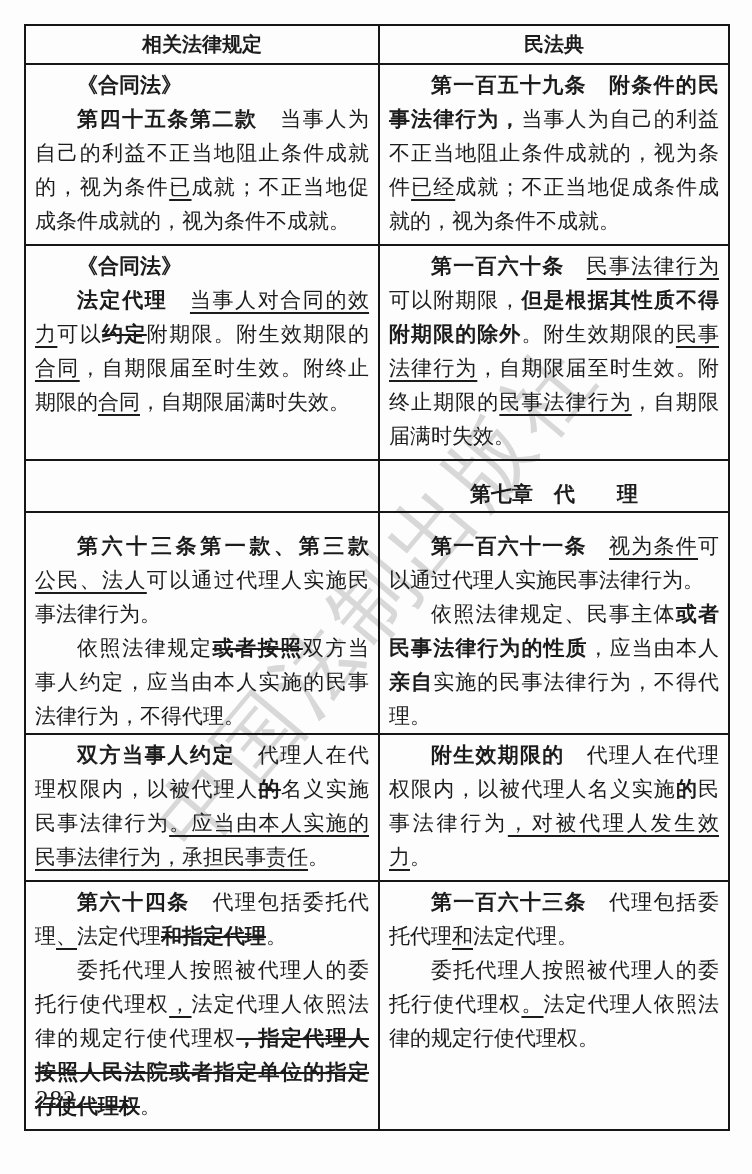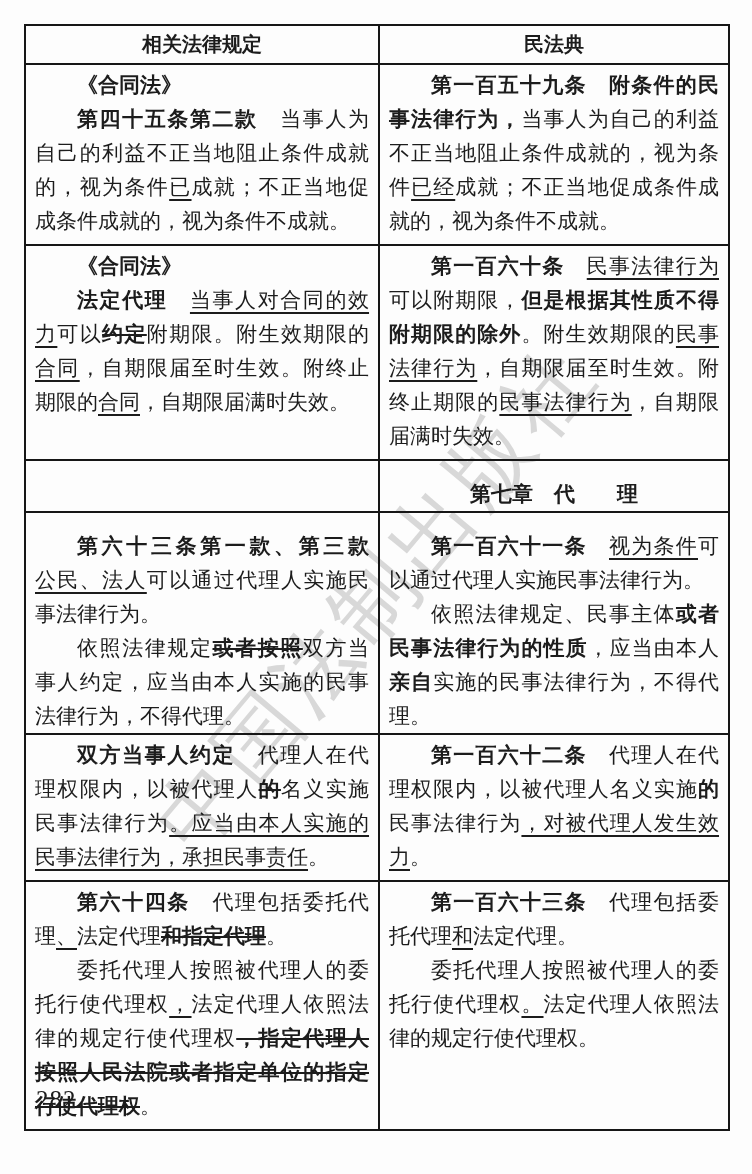--- a/index.html
+++ b/index.html
@@ -95,21 +95,21 @@
         <td>
           <div class="para"><span class="b ">第一百六十一条</span><span class="">　</span><span class="u ">视为条件</span><span class="">可以通过代理人实施民事法律行为。</span></div>
           <div class="para"><span class="">依照法律规定、民事主体</span><span class="b ">或者民事法律行为的性质</span><span class="">，应当由本人</span><span class="b ">亲自</span><span class="">实施的民事法律行为，不得代理。</span></div>
         </td>
       </tr>
       <tr>
         <td>
           <div class="para"><span class="b ">双方当事人约定</span><span class="">　代理人在代理权限内，以被代理人</span><span class="s ">的</span><span class="">名义实施民事法律行为</span><span class="u ">。应当由本人实施的民事法律行为，承担民事责任</span><span class="">。</span></div>
         </td>
         <td>
-          <div class="para"><span class="b ">第一百六十二条</span><span class="">　代理人在代理权限内，以被代理人名义实施</span><span class="b ">的</span><span class="">民事法律行为</span><span class="u ">，对被代理人发生效力</span><span class="">。</span></div>
+          <div class="para"><span class="b ">附生效期限的</span><span class="">　代理人在代理权限内，以被代理人名义实施</span><span class="b ">的</span><span class="">民事法律行为</span><span class="u ">，对被代理人发生效力</span><span class="">。</span></div>
         </td>
       </tr>
       <tr>
         <td>
           <div class="para"><span class="b ">第六十四条</span><span class="">　代理包括委托代理</span><span class="u ">、</span><span class="">法定代理</span><span class="s ">和指定代理</span><span class="">。</span></div>
           <div class="para"><span class="">委托代理人按照被代理人的委托行使代理权</span><span class="u ">，</span><span class="">法定代理人依照法律的规定行使代理权</span><span class="s ">，指定代理人按照人民法院或者指定单位的指定行使代理权</span><span class="">。</span></div>
         </td>
         <td>
           <div class="para"><span class="b ">第一百六十三条</span><span class="">　代理包括委托代理</span><span class="u ">和</span><span class="">法定代理。</span></div>
           <div class="para"><span class="">委托代理人按照被代理人的委托行使代理权</span><span class="u ">。</span><span class="">法定代理人依照法律的规定行使代理权。</span></div>

